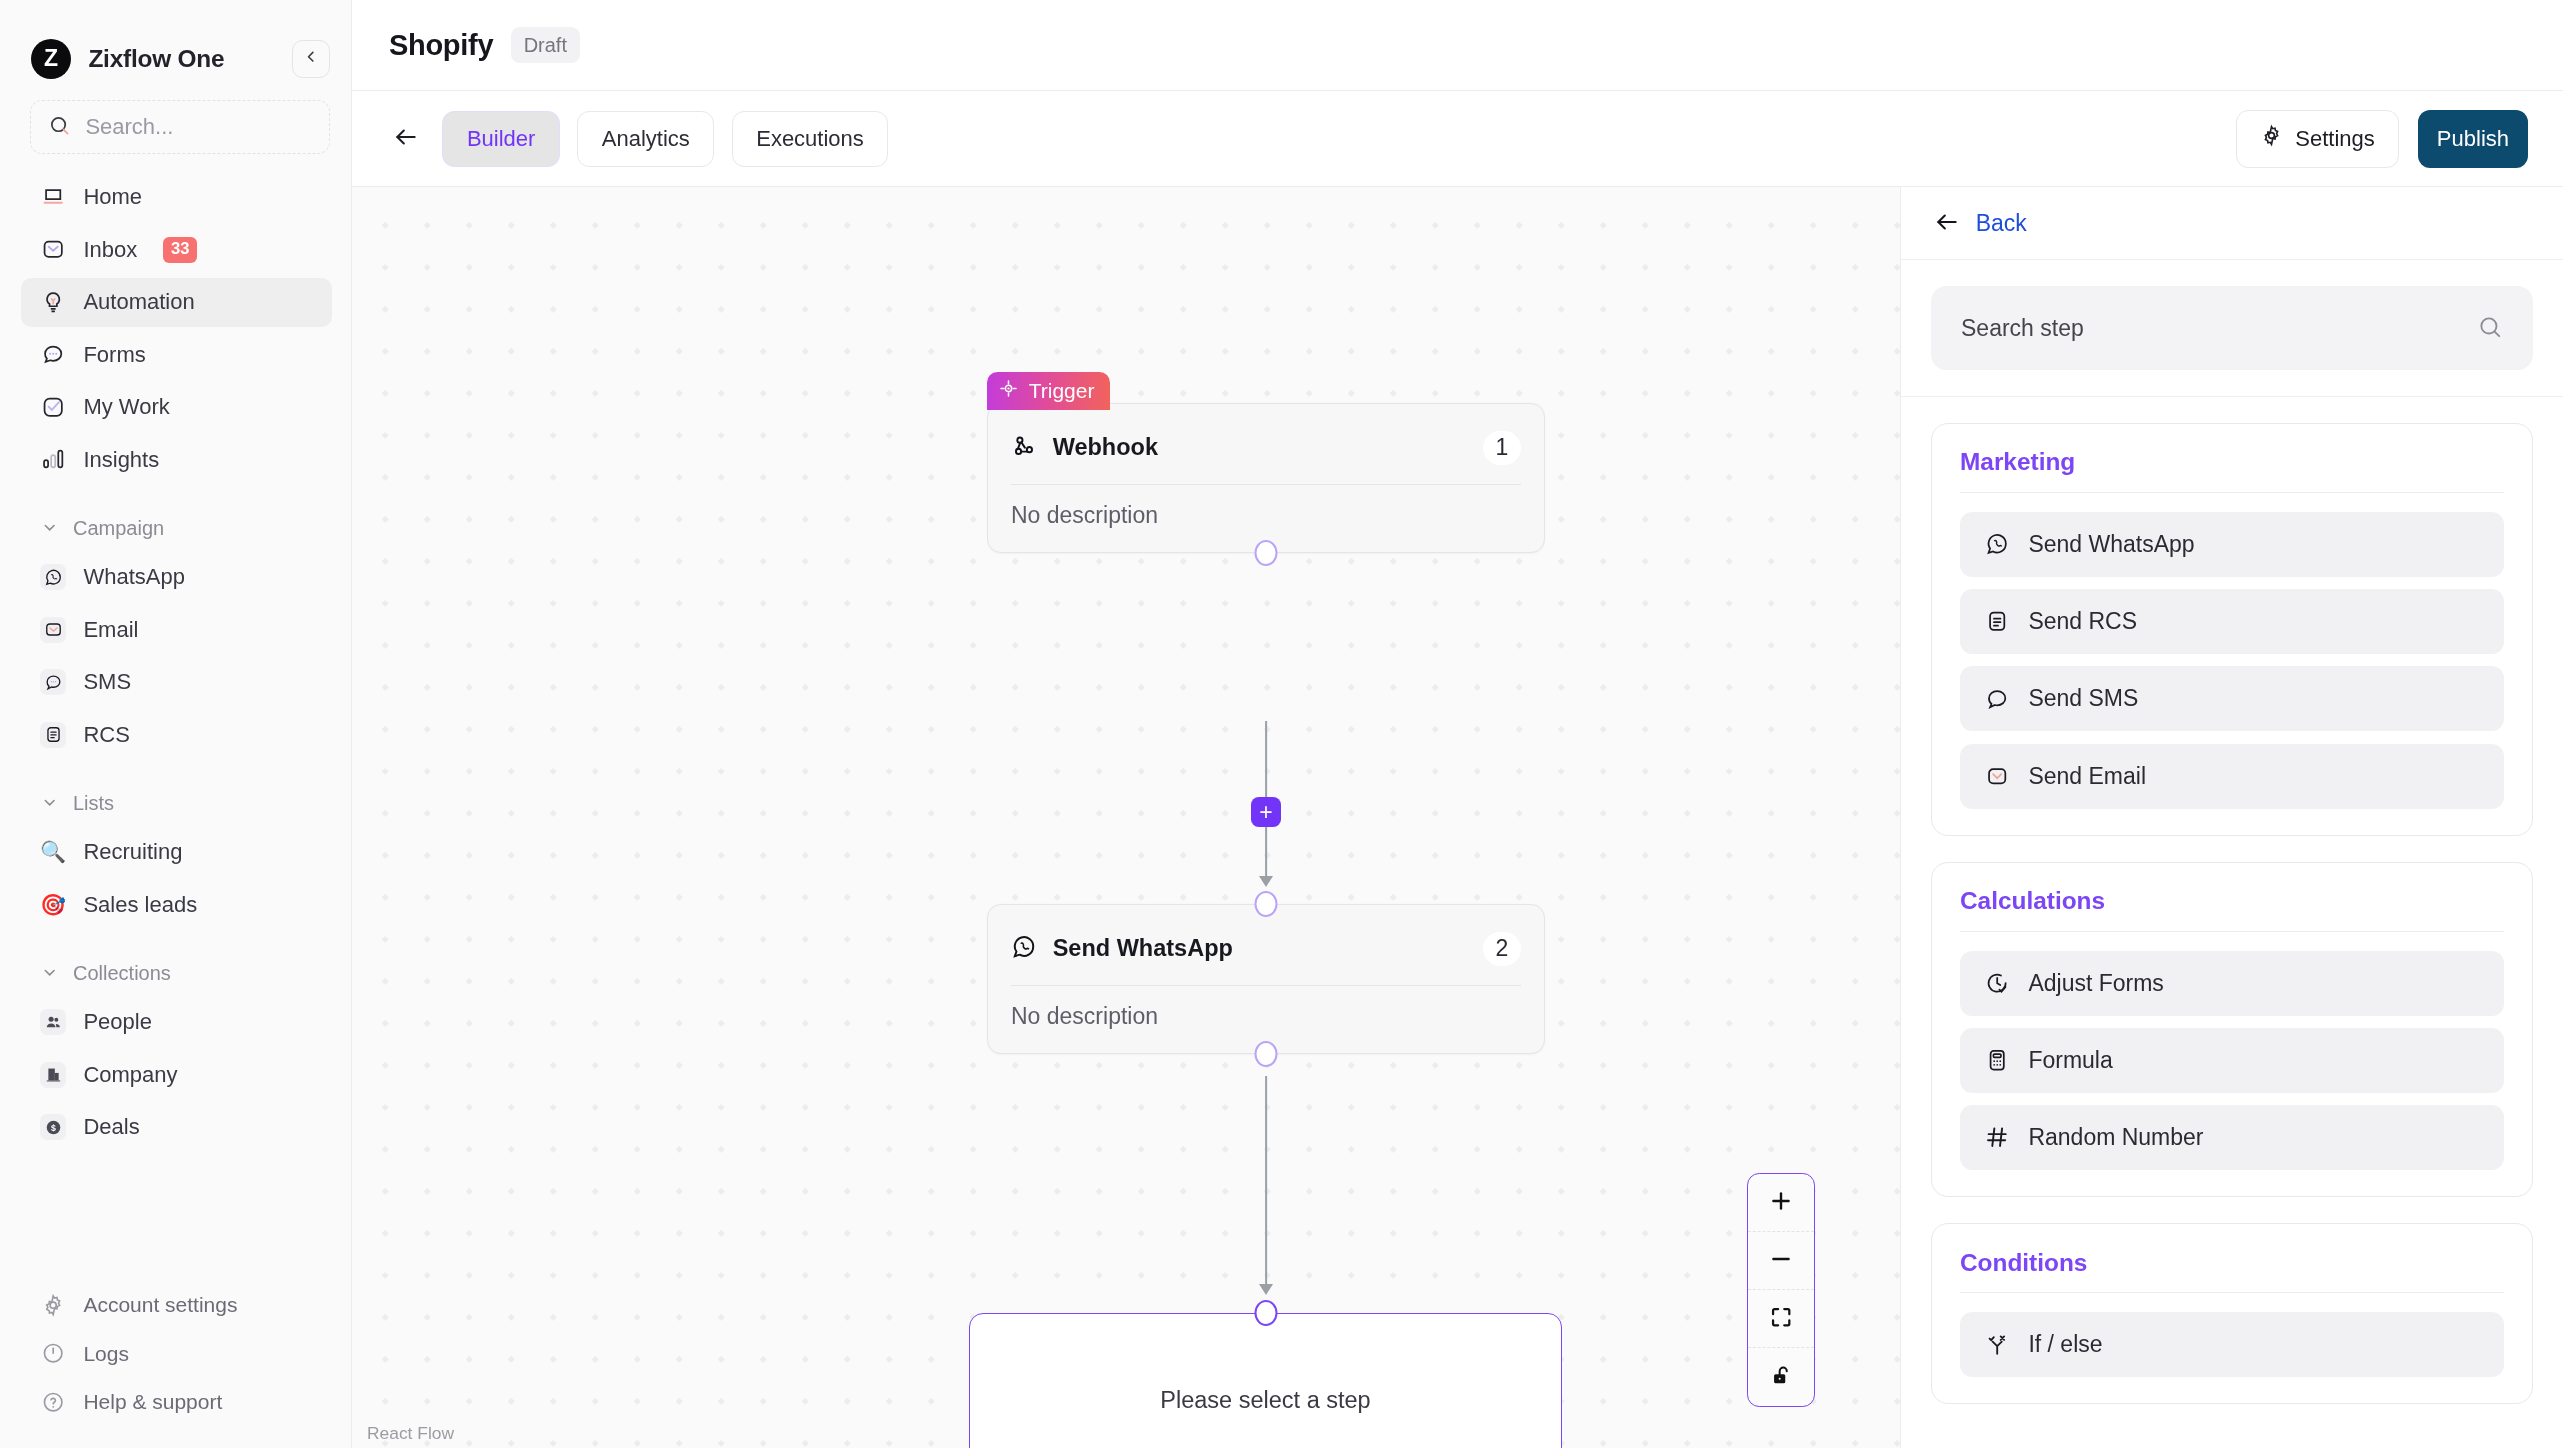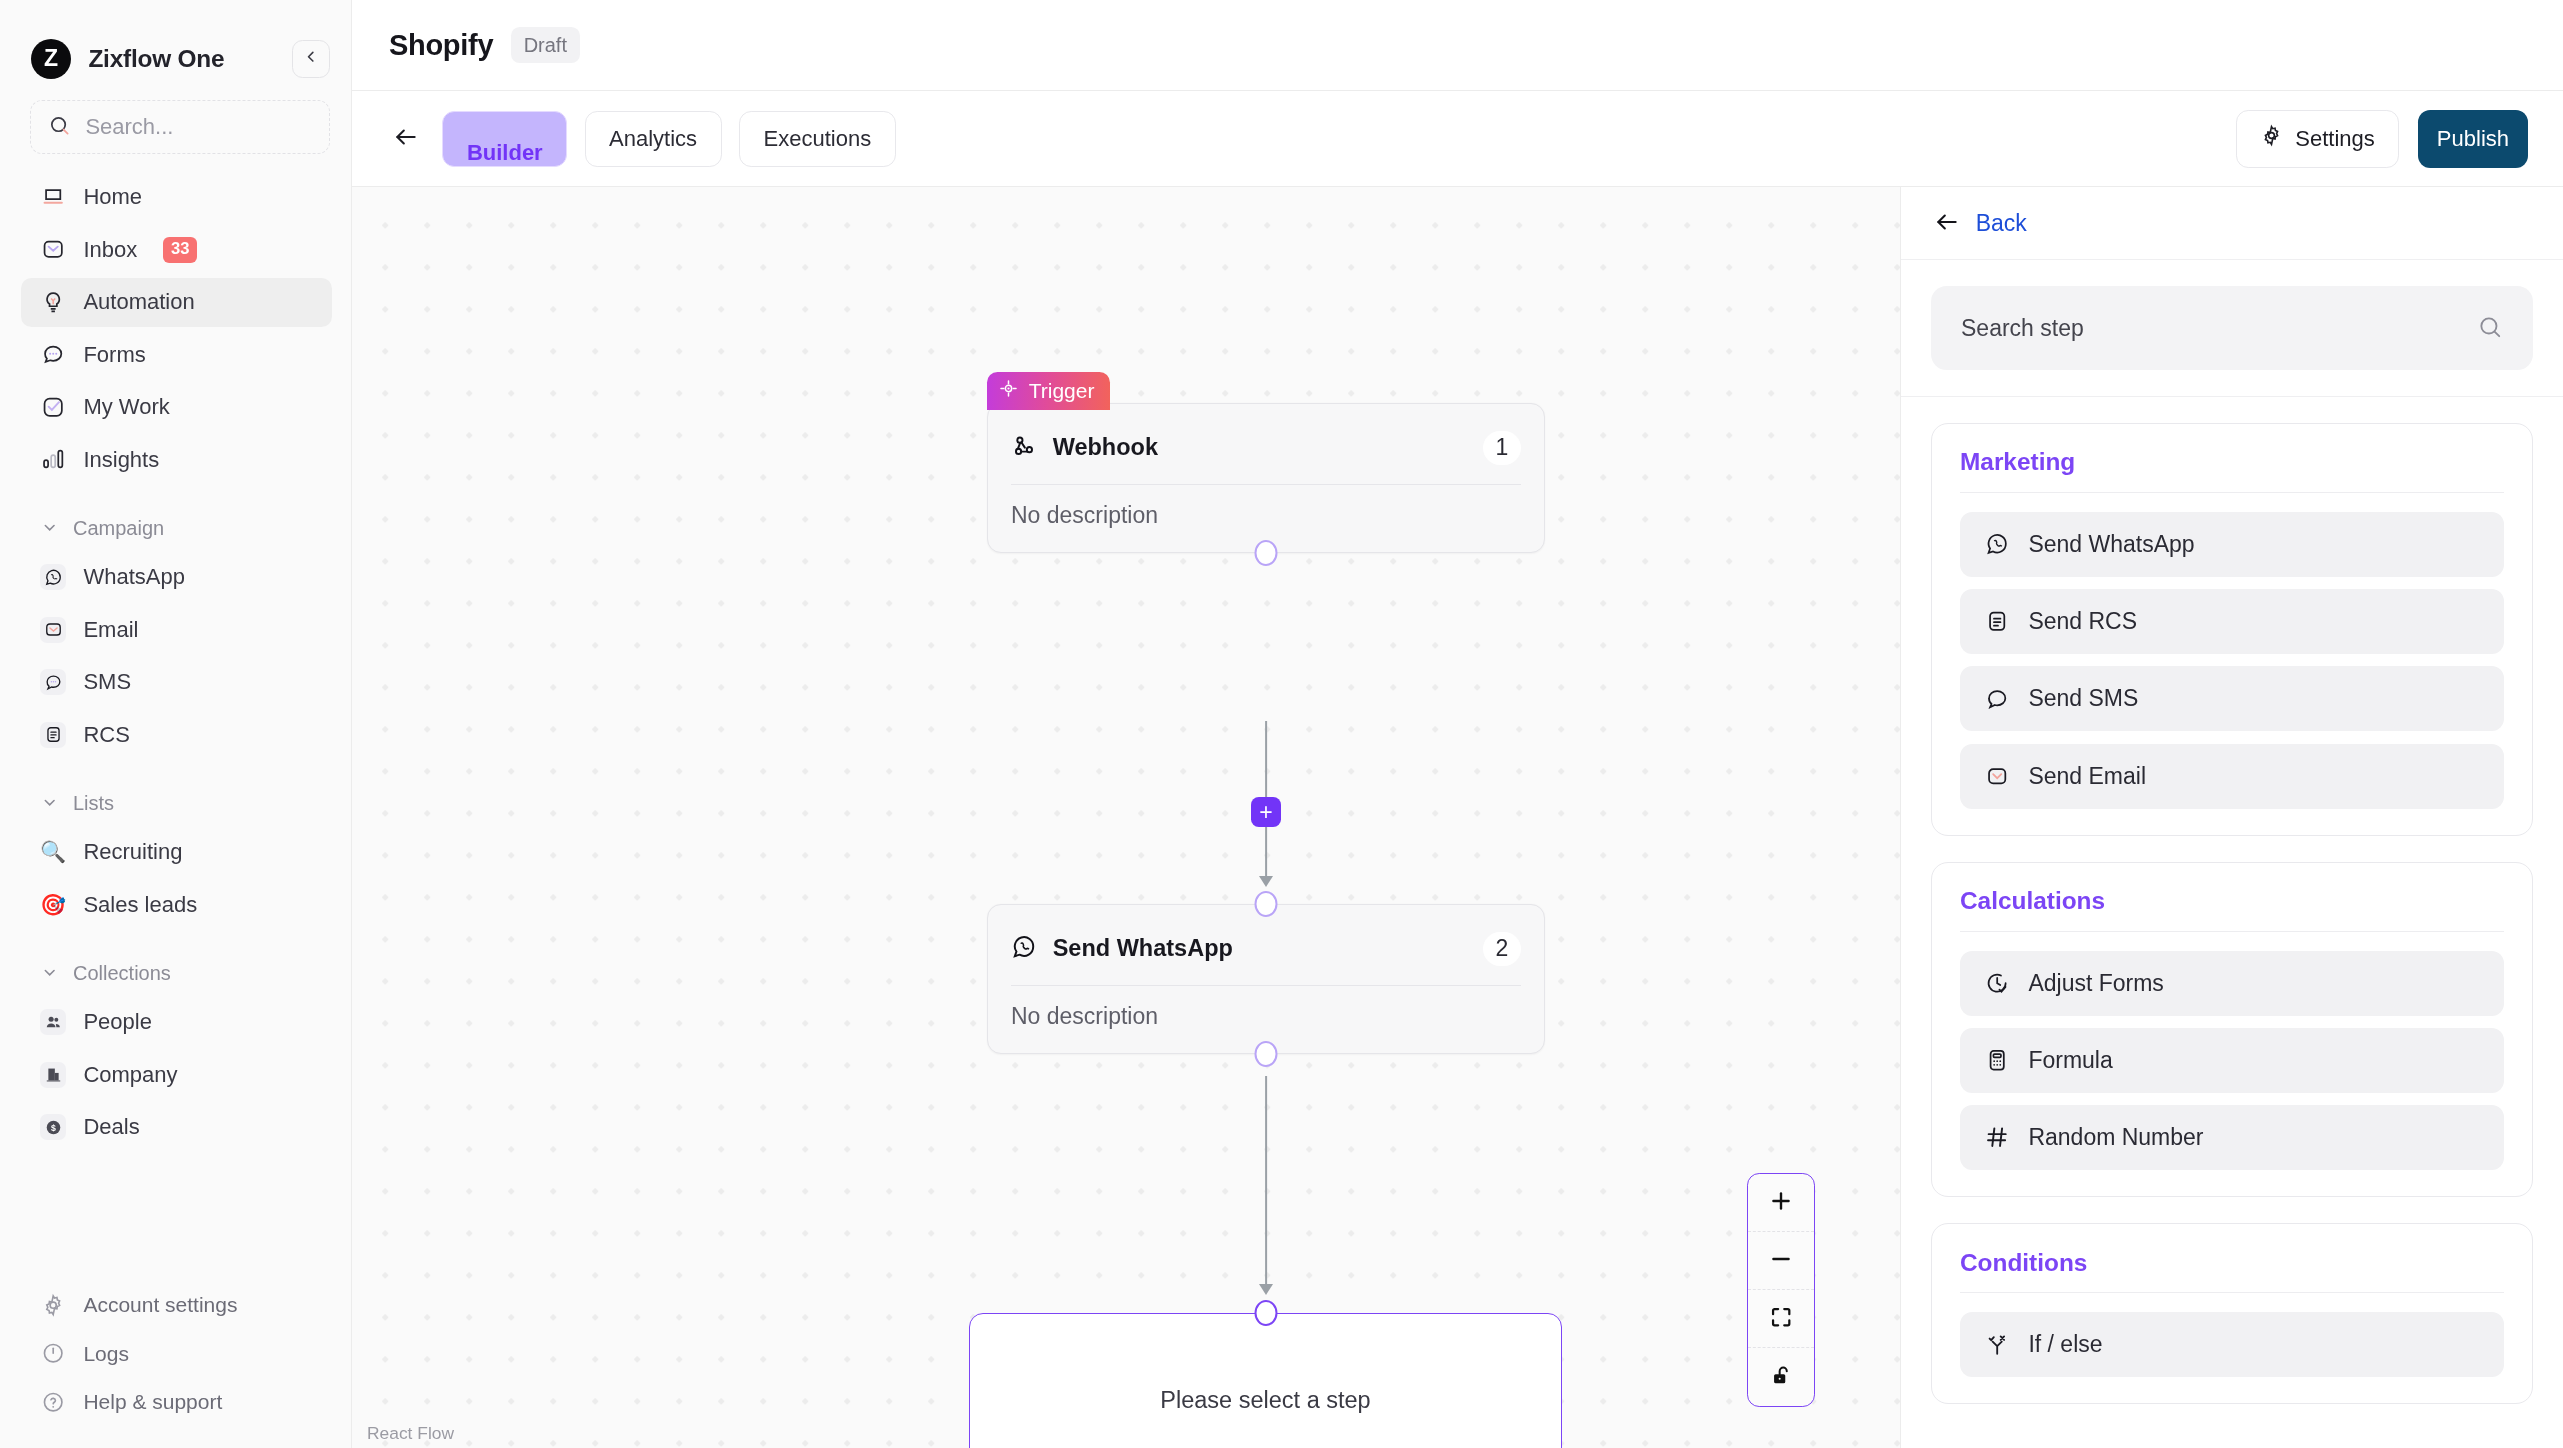--- a/index.html
+++ b/index.html
@@ -85,21 +85,21 @@
   .toolbar {
     height: 96px; display: flex; align-items: center; gap: 17.4px;
     padding: 0 35px; border-bottom: 0.9px solid #ececec; background: #fff;
   }
   .back-arrow { width: 38px; height: 38px; display:flex; align-items:center; justify-content:center; color:#1d1d24; }
   .tab {
     height: 56px; padding: 0 23.5px; border-radius: 12.2px;
     display: flex; align-items: center; font-size: 22px;
     border: 0.9px solid #e8e8ec; background: #fff; color: #2c2c35;
   }
-  .tab.active { background: #c4b5fd; color: #7234f7; border-color: #e5dbff; font-weight: 700; align-items: flex-end; }
+  .tab.active { background: #e5e5e5; color: #7234f7; border-color: #e5dbff; font-weight: 400; }
   .toolbar-right { margin-left: auto; display: flex; align-items: center; gap: 19px; }
   .btn-settings {
     height: 58px; padding: 12px 23px; border-radius: 12.2px; border: 0.9px solid #e8e8ec;
     background: #fff; display: flex; align-items: center; gap: 12.2px;
     font-size: 22px; color: #1d1d24;
   }
   .btn-publish {
     height: 58px; padding: 0 19px; border-radius: 12.2px; border: none;
     background: #0c4a6e; color: #fff; font-size: 22px;
     display: flex; align-items: center; font-weight: 500;

